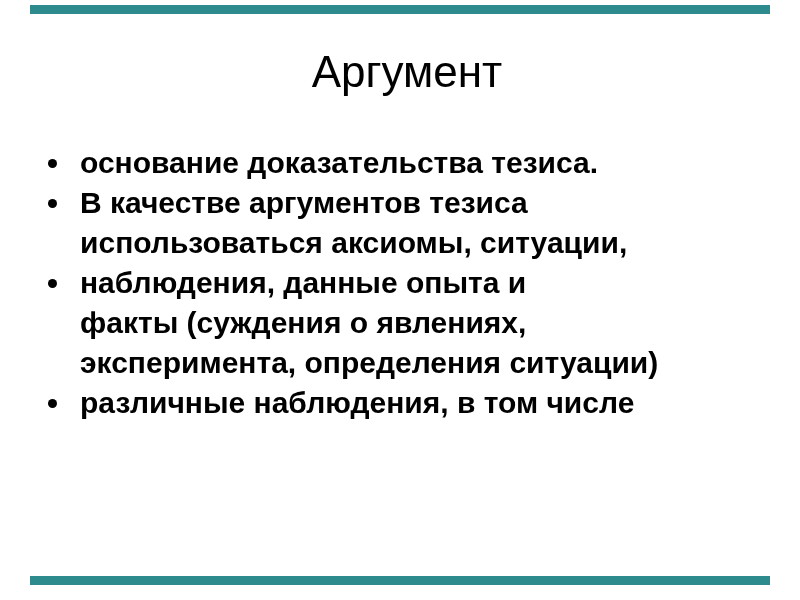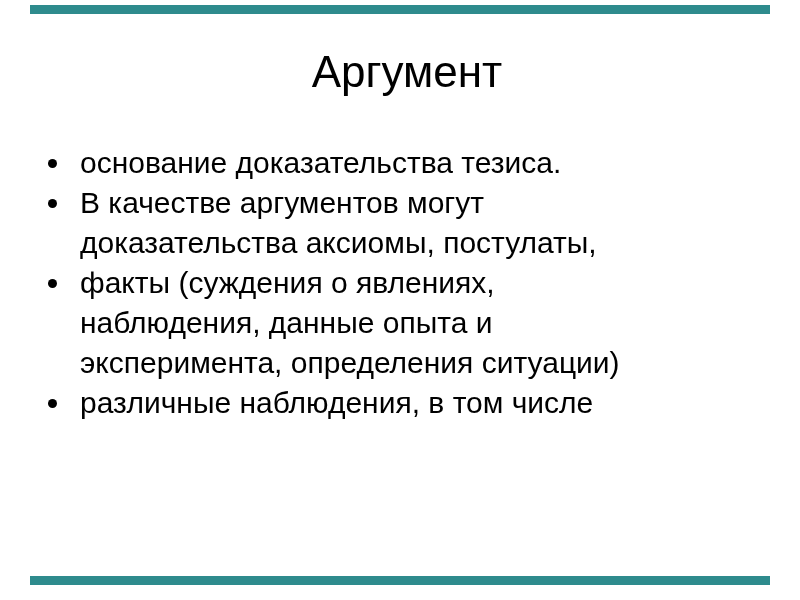--- a/index.html
+++ b/index.html
@@ -61,48 +61,49 @@
     left: 2px;
     top: 16px;
     width: 9px;
     height: 9px;
     border-radius: 50%;
     background: #000000;
   }
   .bullet-line {
     display: block;
     white-space: nowrap;
+    font-weight: bold;
   }
 </style>
 </head>
 <body>
 
 <div class="slide">
 
   <div class="accent-bar top"></div>
 
   <h1 class="slide-title">Аргумент</h1>
 
   <ul class="bullet-list">
 
     <li class="bullet-item">
       <span class="bullet-dot"></span>
       <span class="bullet-line">основание доказательства тезиса.</span>
     </li>
 
     <li class="bullet-item">
       <span class="bullet-dot"></span>
-      <span class="bullet-line">В качестве аргументов могут</span>
-      <span class="bullet-line">доказательства аксиомы, постулаты,</span>
+      <span class="bullet-line">В качестве аргументов тезиса</span>
+      <span class="bullet-line">использоваться аксиомы, ситуации,</span>
     </li>
 
     <li class="bullet-item">
       <span class="bullet-dot"></span>
+      <span class="bullet-line">наблюдения, данные опыта и</span>
       <span class="bullet-line">факты (суждения о явлениях,</span>
-      <span class="bullet-line">наблюдения, данные опыта и</span>
       <span class="bullet-line">эксперимента, определения ситуации)</span>
     </li>
 
     <li class="bullet-item">
       <span class="bullet-dot"></span>
       <span class="bullet-line">различные наблюдения, в том числе</span>
     </li>
 
   </ul>
 

